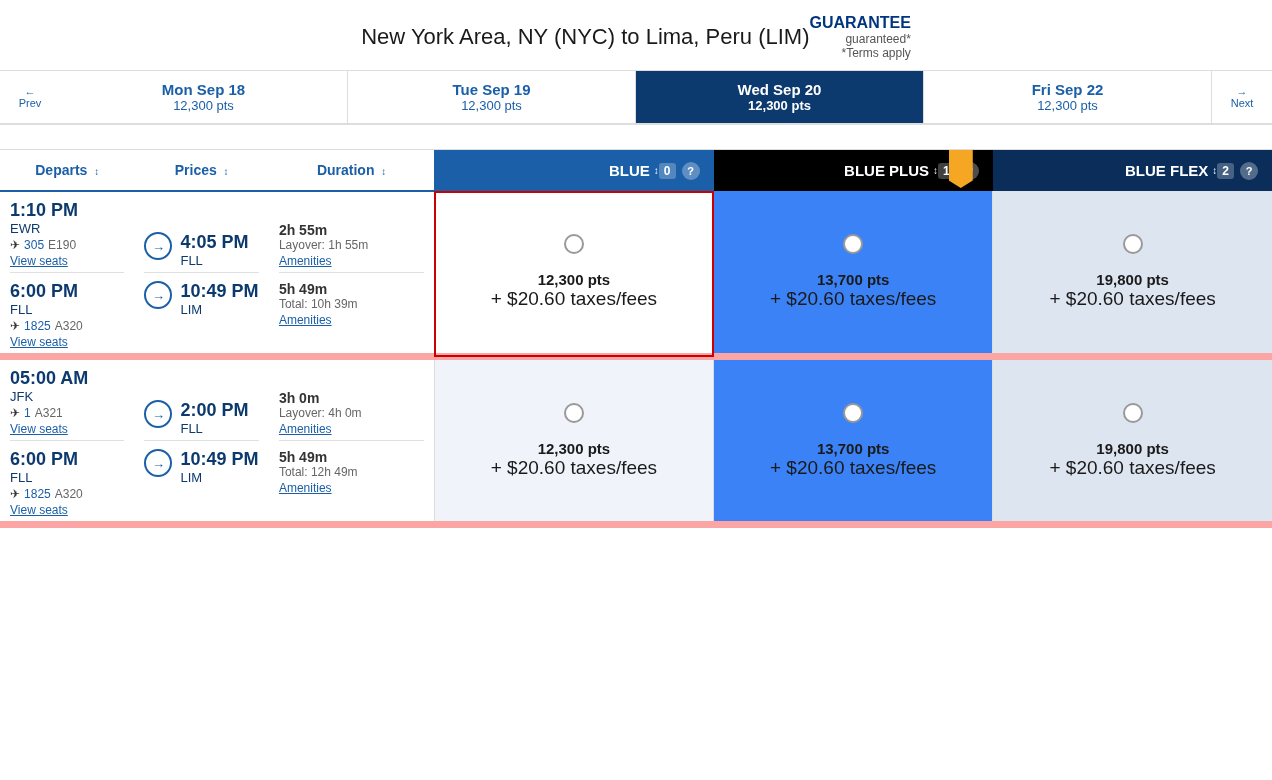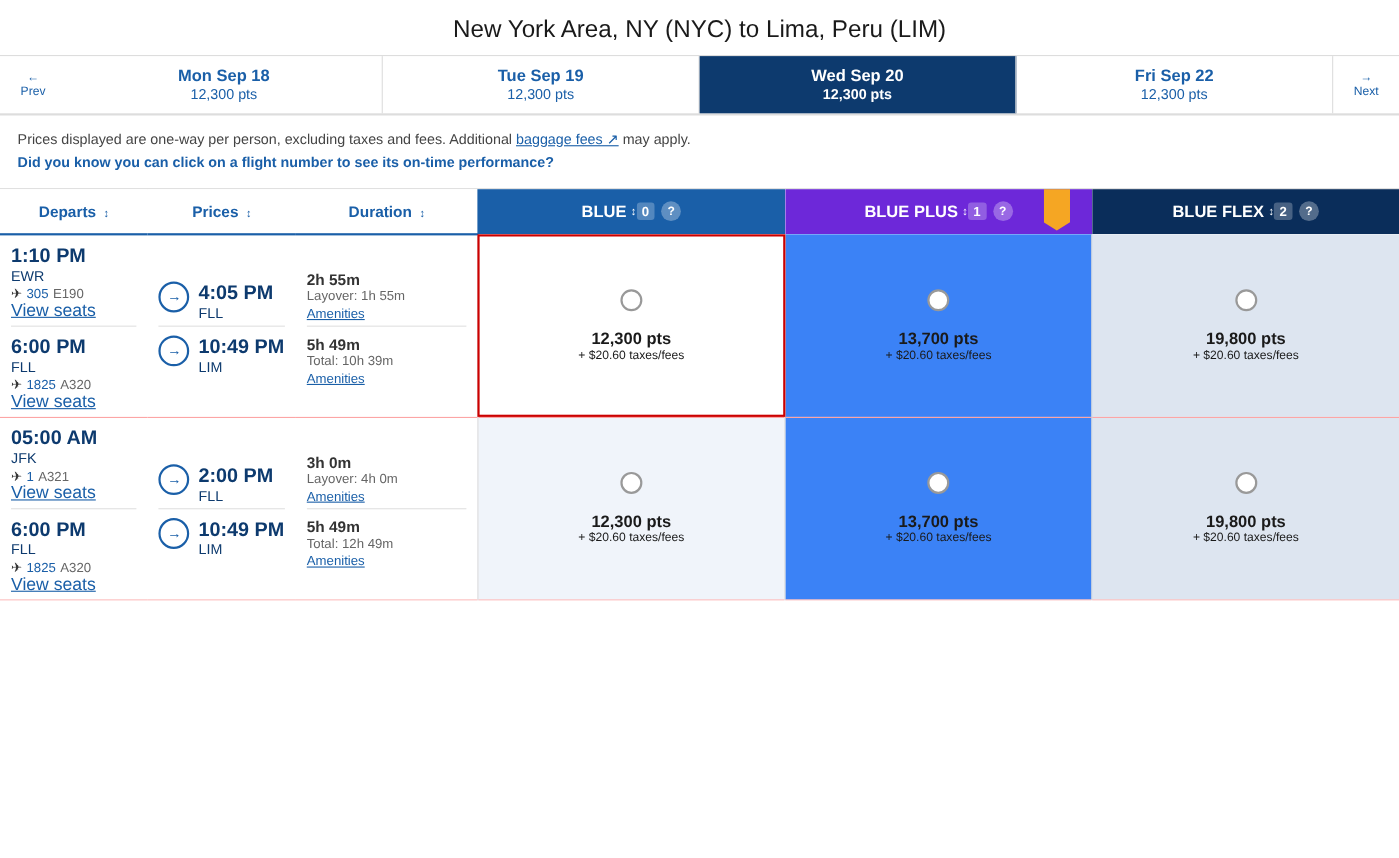--- a/index.html
+++ b/index.html
@@ -38,66 +38,71 @@
     .col-departs { width: 130px; }
     .col-arrives { width: 130px; }
     .col-duration { width: 160px; }
     .col-blue { width: 270px; background: #e8edf5; }
     .col-blueplus { width: 270px; background: #dde5f0; }
     .col-blueflex { width: 270px; background: #ccd5e8; }
 
     .thead-left { background: #fff; border-bottom: 2px solid #1a5fa8; padding: 12px 10px; color: #1a5fa8; font-weight: bold; font-size: 14px; }
     .thead-fare { padding: 10px 14px; color: #fff; font-weight: bold; font-size: 15px; text-transform: uppercase; position: relative; }
     .thead-blue { background: #1a5fa8; }
-    .thead-blueplus { background: #6d28d9; }
+    .thead-blueplus { background: #000000; }
     .thead-blueflex { background: #0a2d5a; }
 
     .sort-arrows { font-size: 10px; margin-left: 4px; }
-    .fare-header-content { display: flex; align-items: center; justify-content: center; }
+    .fare-header-content { display: flex; align-items: center; justify-content: flex-end; }
     .fare-badge { display: flex; align-items: center; gap: 6px; }
     .info-circle { width: 18px; height: 18px; background: rgba(255,255,255,0.3); border-radius: 50%; display: inline-flex; align-items: center; justify-content: center; color: #fff; font-size: 11px; font-weight: bold; cursor: pointer; }
     .bag-count { background: rgba(255,255,255,0.25); border-radius: 3px; padding: 1px 5px; color: #fff; font-size: 12px; }
 
     
     .orange-ribbon { position: absolute; top: 0; right: 20px; width: 24px; height: 38px; background: #f5a623; clip-path: polygon(0 0, 100% 0, 100% 80%, 50% 100%, 0 80%); }
 
     
-    .flight-row { border-bottom: 1px solid #fca5a5; padding-left: 20px; }
+    .flight-row { border-bottom: 7px solid #fca5a5; padding-left: 20px; }
     .flight-row td { padding: 0; vertical-align: middle; }
     .flight-time { font-size: 18px; font-weight: bold; color: #0d3a6e; }
     .flight-airport { font-size: 13px; color: #0d3a6e; }
     .flight-num { color: #1a5fa8; font-size: 12px; }
     .flight-aircraft { color: #666; font-size: 12px; }
-    .view-seats-link { color: #1a5fa8; font-size: 16px; text-decoration: underline; cursor: pointer; }
+    .view-seats-link { color: #1a5fa8; font-size: 12px; text-decoration: underline; cursor: pointer; }
     .arrow-circle { width: 28px; height: 28px; border: 2px solid #1a5fa8; border-radius: 50%; display: flex; align-items: center; justify-content: center; color: #1a5fa8; font-size: 13px; flex-shrink: 0; }
     .duration-time { font-size: 14px; color: #333; font-weight: bold; }
     .layover-info { font-size: 12px; color: #666; }
     .amenities-link { color: #1a5fa8; font-size: 12px; text-decoration: underline; cursor: pointer; margin-top: 2px; display: block; }
 
     
     .fare-cell { text-align: center; padding: 20px 10px; vertical-align: middle; background: #f0f4fa; border-left: 1px solid #ddd; cursor: pointer; }
     .fare-cell.selected { background: #fff; outline: 2px solid #cc0000; outline-offset: -2px; }
     .fare-cell-blueplus { background: #3b82f6; }
     .fare-cell-blueflex { background: #dde5f0; }
     .radio-btn { width: 20px; height: 20px; border: 2px solid #999; border-radius: 50%; display: inline-block; margin-bottom: 8px; background: #fff; }
     .fare-pts { font-size: 15px; font-weight: bold; color: #1a1a1a; margin-top: 6px; }
-    .fare-tax { font-size: 11px; color: #1a1a1a; }
+    .fare-tax { font-size: 19px; color: #1a1a1a; }
 
     
     .plane-icon { font-size: 12px; }
 
     .two-leg-container { display: flex; flex-direction: column; }
     .leg-block { padding: 8px 10px 4px; }
     .leg-separator { height: 1px; background: #e0e0e0; margin: 0 10px; }
   </style>
 </head>
 <body>
 
 <div class="header">
   <h1 class="header-title">New York Area, NY (NYC) to Lima, Peru (LIM)</h1>
+  <div class="header-right">
+    <div class="guarantee-text">GUARANTEE</div>
+    <div>guaranteed*</div>
+    <div>*Terms apply</div>
+  </div>
 </div>
 
 <div class="date-nav">
   <div class="date-nav-arrow">
     <span>←</span>
     <span>Prev</span>
   </div>
   <div class="date-nav-item">
     <span class="date-label">Mon Sep 18</span>
     <span class="pts-label">12,300 pts</span>
@@ -114,27 +119,20 @@
     <span class="date-label">Fri Sep 22</span>
     <span class="pts-label">12,300 pts</span>
   </div>
   <div class="date-nav-arrow">
     <span>→</span>
     <span>Next</span>
   </div>
 </div>
 
 <div class="info-bar">
-  <div class="info-text">
-    <span>Prices displayed are one-way per person, excluding taxes and fees. Additional </span>
-    <a>baggage fees ↗</a>
-    <span> may apply.</span>
-    <br>
-    <span class="highlight">Did you know you can click on a flight number to see its on-time performance?</span>
-  </div>
 </div>
 
 <table class="flight-table">
   <thead>
     <tr>
       <th class="thead-left col-departs">
         <span>Departs</span><span class="sort-arrows"> ↕</span>
       </th>
       <th class="thead-left col-arrives">
         <span>Prices</span><span class="sort-arrows"> ↕</span>

